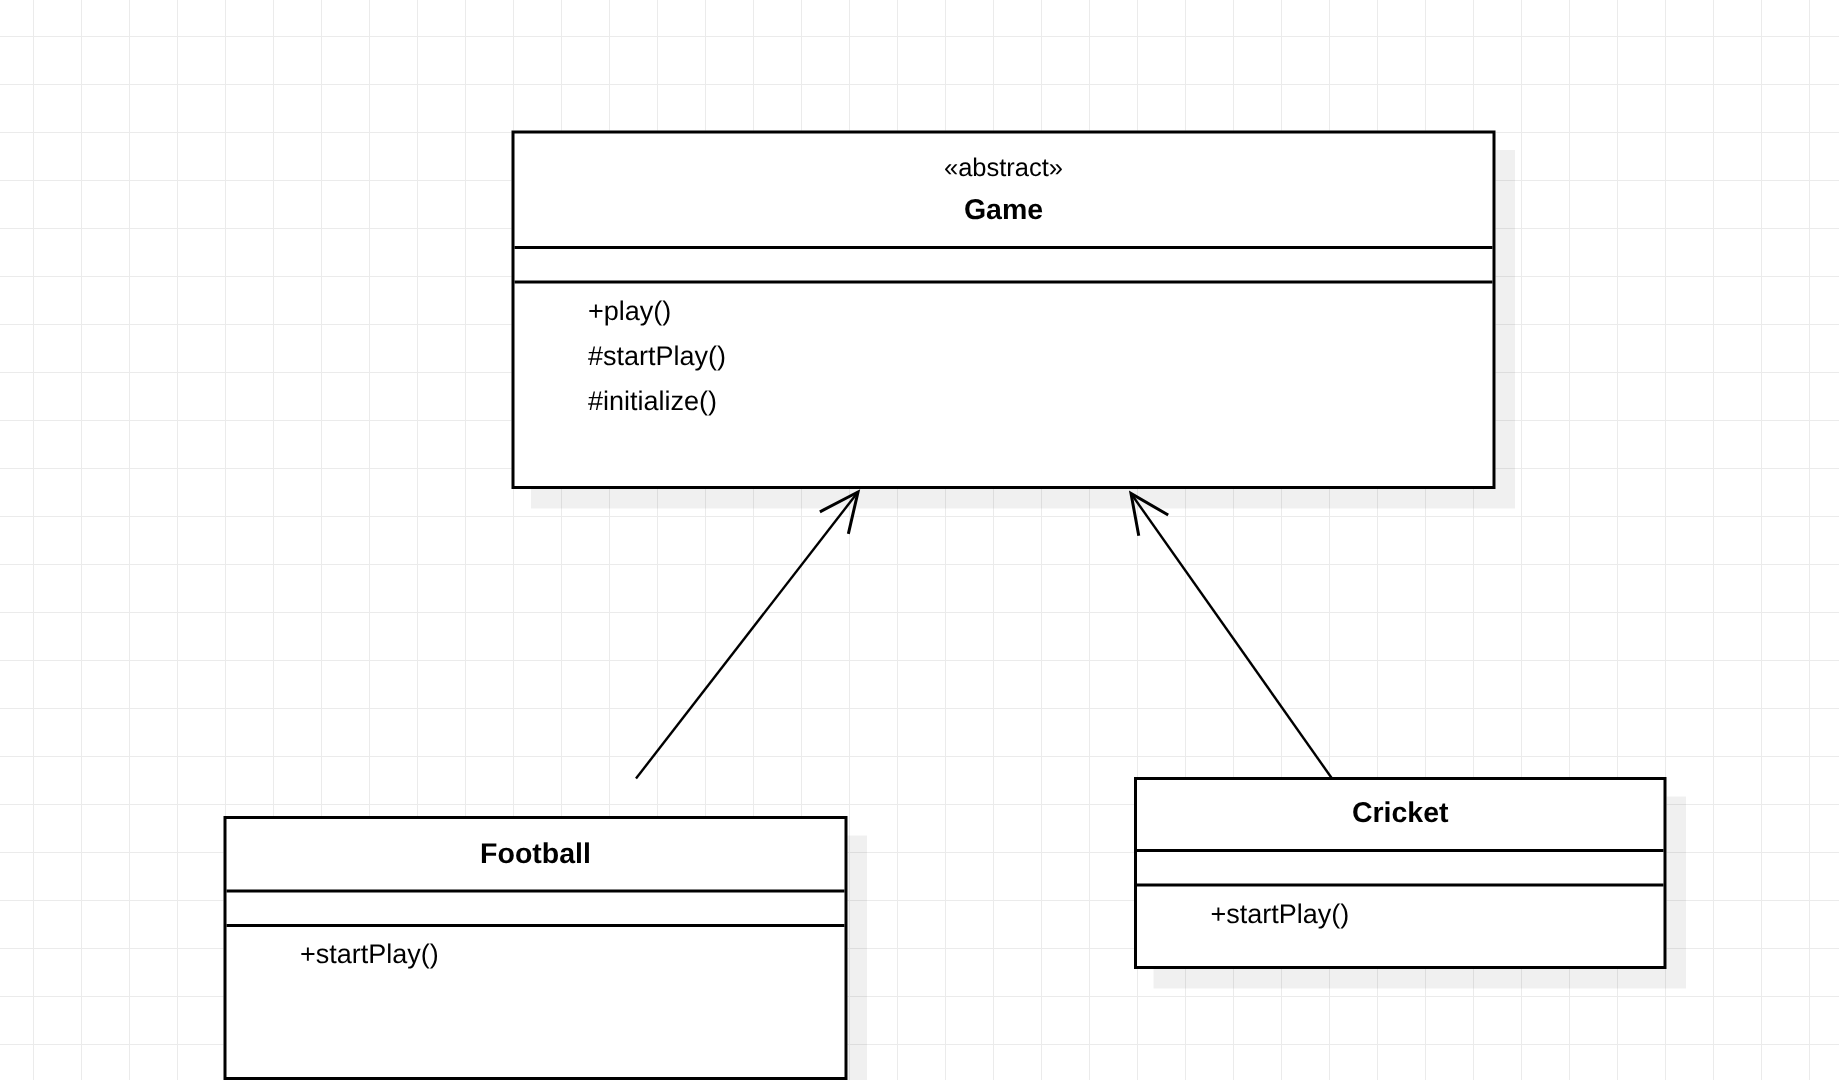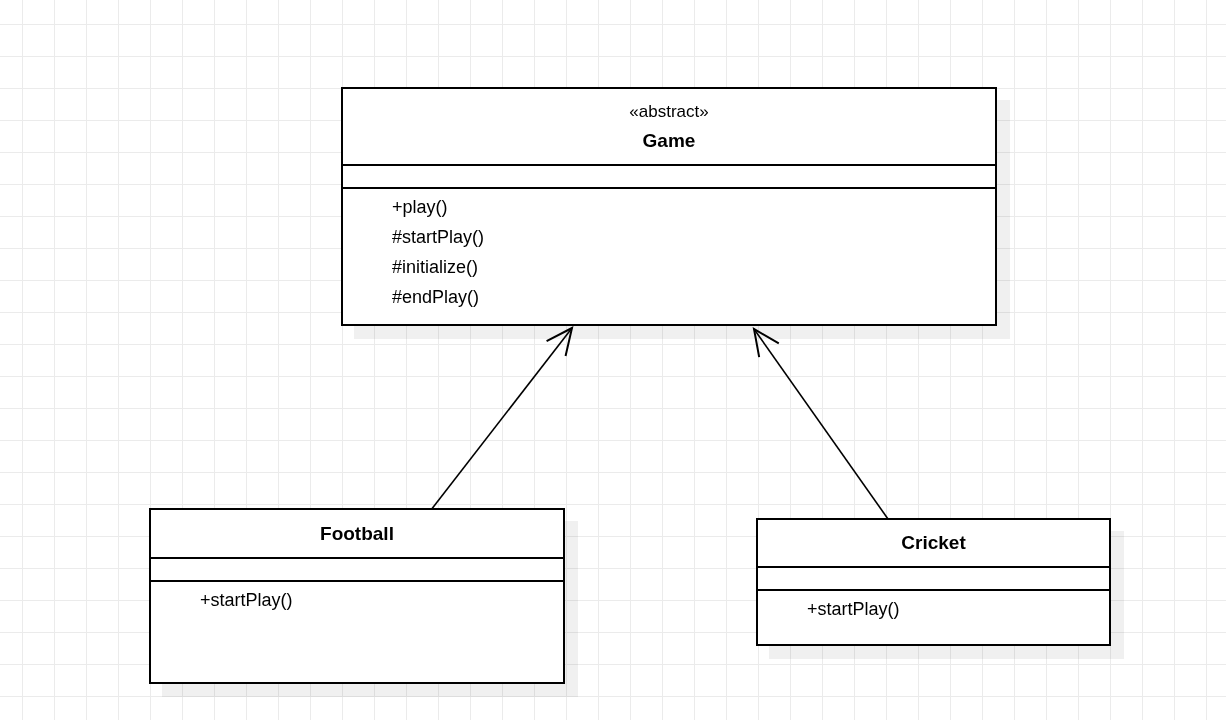--- a/index.html
+++ b/index.html
@@ -62,21 +62,21 @@
     padding: 3px 10px 0 10px;
     font-size: 18px;
     line-height: 30px;
     margin-left: 39px;
   }
   
   .cls-game { left: 341px; top: 87px; width: 656px; height: 239px; }
   .cls-game .title-compartment { height: 77px; }
   .cls-game .attr-compartment  { height: 23px; }
   
-  .cls-football { left: 149px; top: 508px; width: 416px; height: 176px; }
+  .cls-football { left: 149px; top: 544px; width: 416px; height: 176px; }
   .cls-football .title-compartment { height: 49px; }
   .cls-football .attr-compartment  { height: 23px; }
   
   .cls-cricket { left: 756px; top: 518px; width: 355px; height: 128px; }
   .cls-cricket .title-compartment { height: 48px; }
   .cls-cricket .attr-compartment  { height: 23px; }
 </style>
 </head>
 <body>
 
@@ -95,21 +95,20 @@
   <div class="uml-class cls-game">
     <div class="title-compartment">
       <div class="stereotype">«abstract»</div>
       <div class="class-name">Game</div>
     </div>
     <div class="attr-compartment"></div>
     <div class="method-compartment">
       <div class="method">+play()</div>
       <div class="method">#startPlay()</div>
       <div class="method">#initialize()</div>
-      <div class="method">#endPlay()</div>
     </div>
   </div>
 
   <div class="uml-class cls-football">
     <div class="title-compartment">
       <div class="class-name">Football</div>
     </div>
     <div class="attr-compartment"></div>
     <div class="method-compartment">
       <div class="method">+startPlay()</div>

